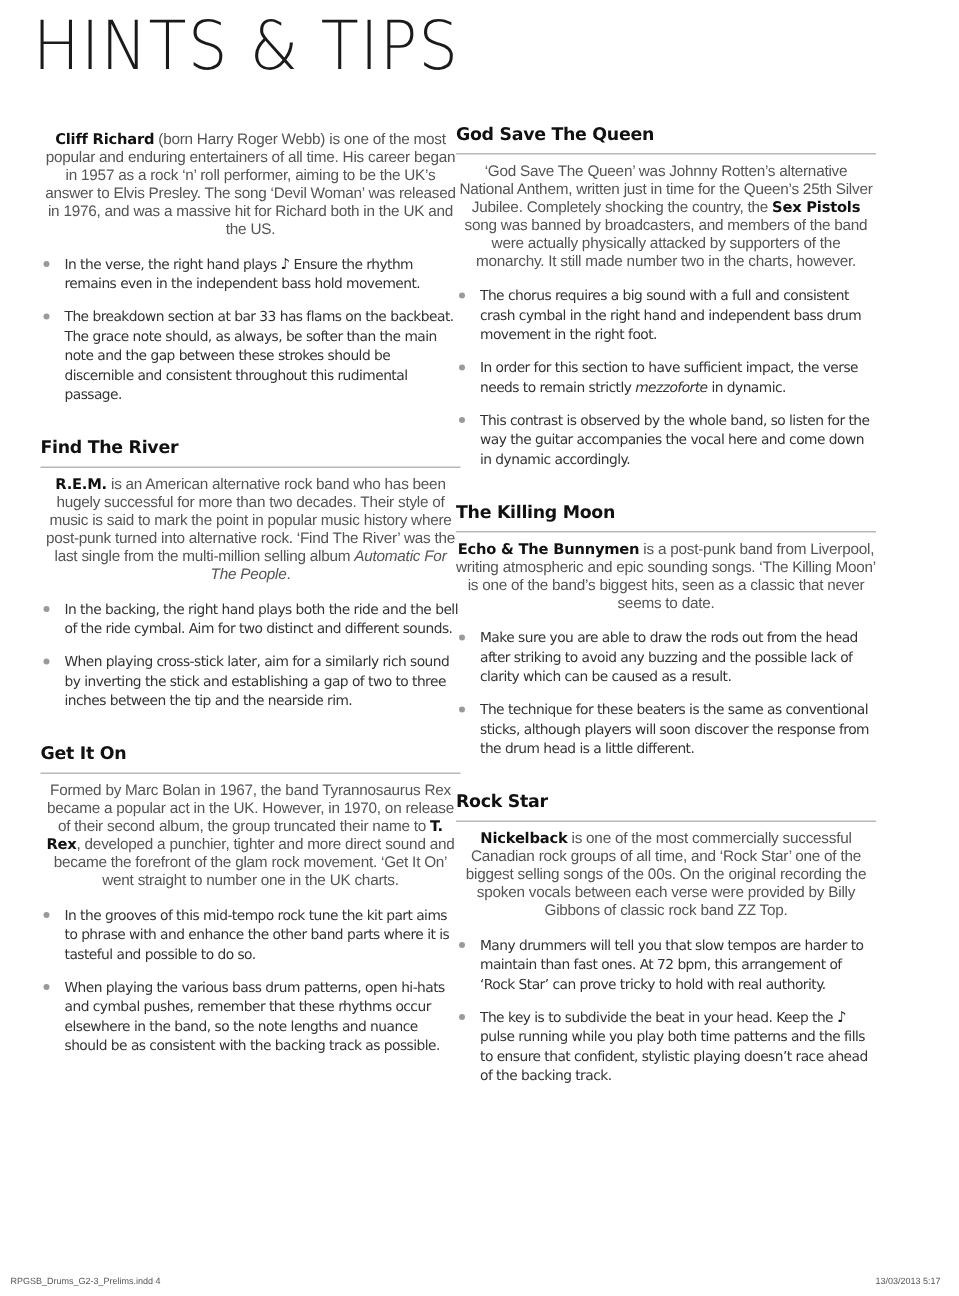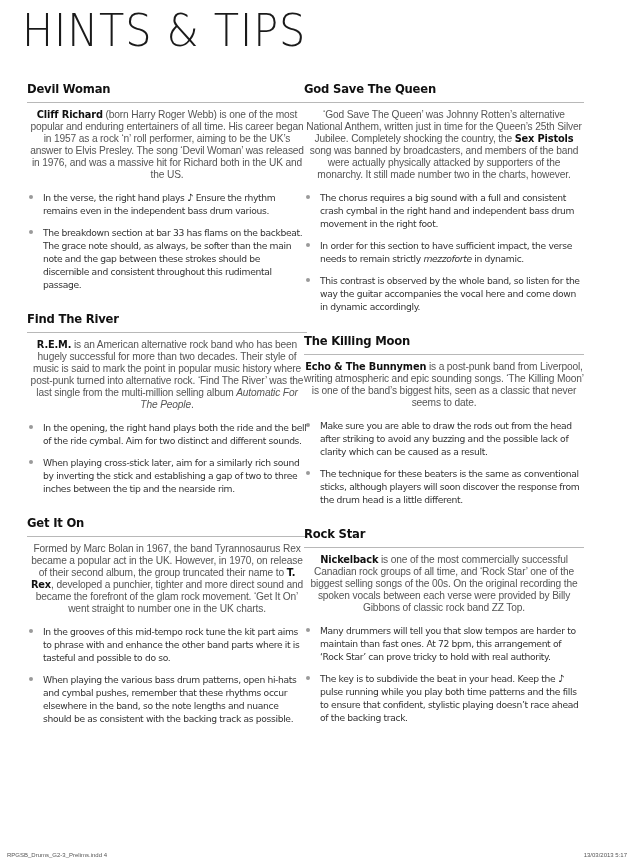--- a/index.html
+++ b/index.html
@@ -30,35 +30,34 @@
   .gap-s { height: 12px; }
 </style>
 </head>
 <body>
 
 <h1 class="page-title">HINTS &amp; TIPS</h1>
 
 <div class="col left">
 
   <div class="section">
-    <h2 class="section-title">Devil Woman</h2>
     <p class="intro"><b>Cliff Richard</b><span> (born Harry Roger Webb) is one of the most popular and enduring entertainers of all time. His career began in 1957 as a rock ‘n’ roll performer, aiming to be the UK’s answer to Elvis Presley. The song ‘Devil Woman’ was released in 1976, and was a massive hit for Richard both in the UK and the US.</span></p>
     <ul class="tips">
-      <li><span class="bullet"></span><span>In the verse, the right hand plays </span><span class="note-glyph">♪</span><span> Ensure the rhythm remains even in the independent bass drum various.</span></li>
+      <li><span class="bullet"></span><span>In the verse, the right hand plays </span><span class="note-glyph">♪</span><span> Ensure the rhythm remains even in the independent bass hold movement.</span></li>
       <li><span class="bullet"></span><span>The breakdown section at bar 33 has flams on the backbeat. The grace note should, as always, be softer than the main note and the gap between these strokes should be discernible and consistent throughout this rudimental passage.</span></li>
     </ul>
   </div>
 
   <div class="gap-s"></div>
 
   <div class="section">
     <h2 class="section-title">Find The River</h2>
     <p class="intro"><b>R.E.M.</b><span> is an American alternative rock band who has been hugely successful for more than two decades. Their style of music is said to mark the point in popular music history where post-punk turned into alternative rock. ‘Find The River’ was the last single from the multi-million selling album </span><i>Automatic For The People</i><span>.</span></p>
     <ul class="tips">
-      <li><span class="bullet"></span><span>In the opening, the right hand plays both the ride and the bell of the ride cymbal. Aim for two distinct and different sounds.</span></li>
+      <li><span class="bullet"></span><span>In the backing, the right hand plays both the ride and the bell of the ride cymbal. Aim for two distinct and different sounds.</span></li>
       <li><span class="bullet"></span><span>When playing cross-stick later, aim for a similarly rich sound by inverting the stick and establishing a gap of two to three inches between the tip and the nearside rim.</span></li>
     </ul>
   </div>
 
   <div class="gap-s"></div>
 
   <div class="section">
     <h2 class="section-title">Get It On</h2>
     <p class="intro"><span>Formed by Marc Bolan in 1967, the band Tyrannosaurus Rex became a popular act in the UK. However, in 1970, on release of their second album, the group truncated their name to </span><b>T. Rex</b><span>, developed a punchier, tighter and more direct sound and became the forefront of the glam rock movement. ‘Get It On’ went straight to number one in the UK charts.</span></p>
     <ul class="tips">

